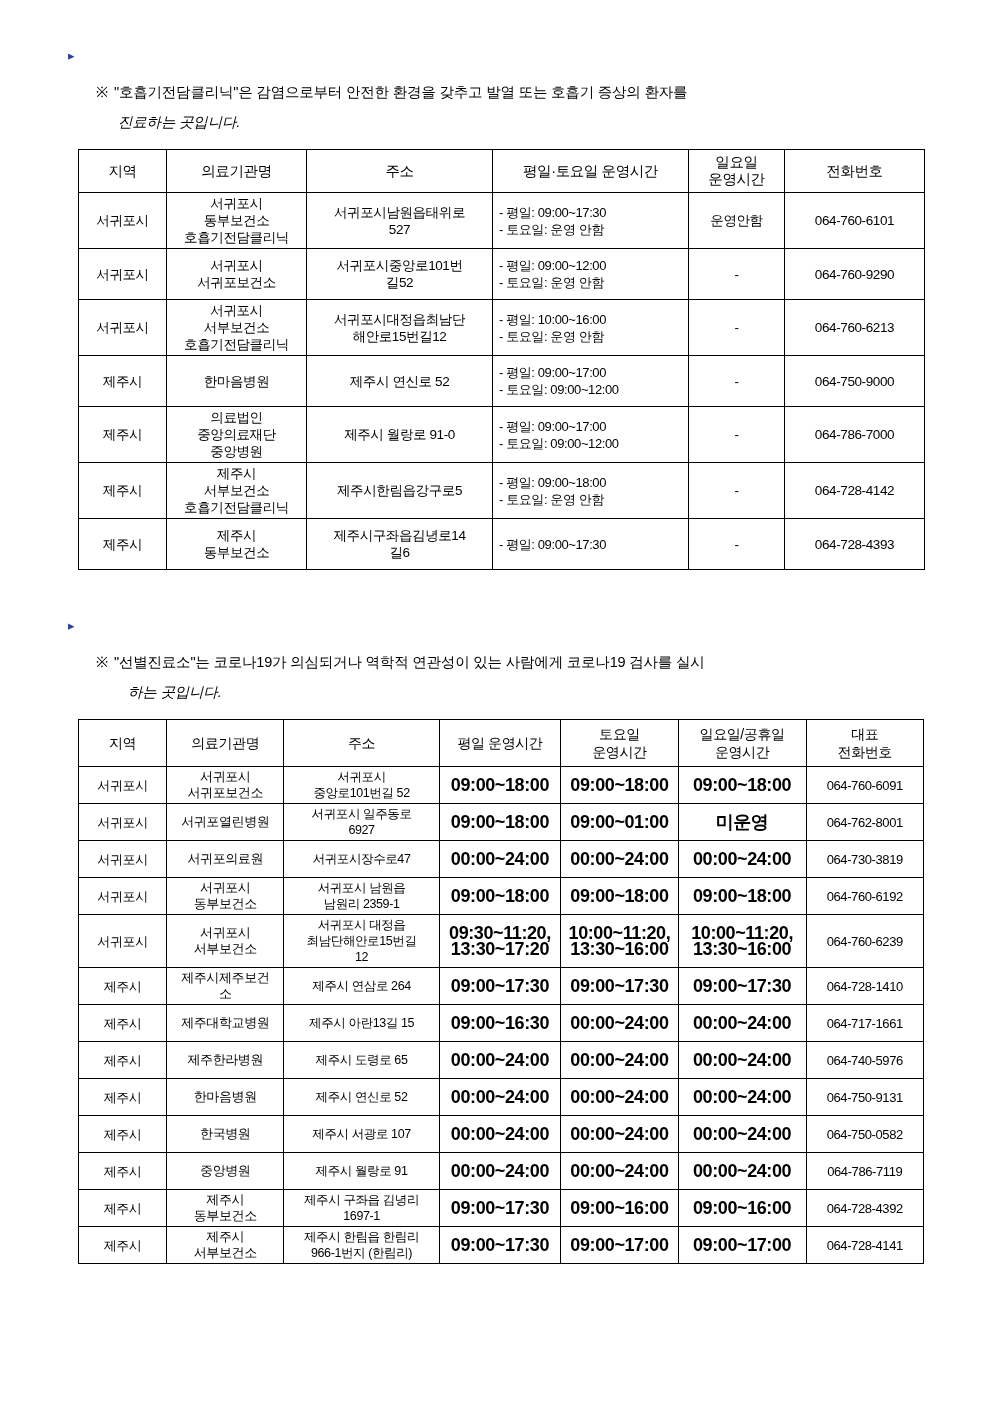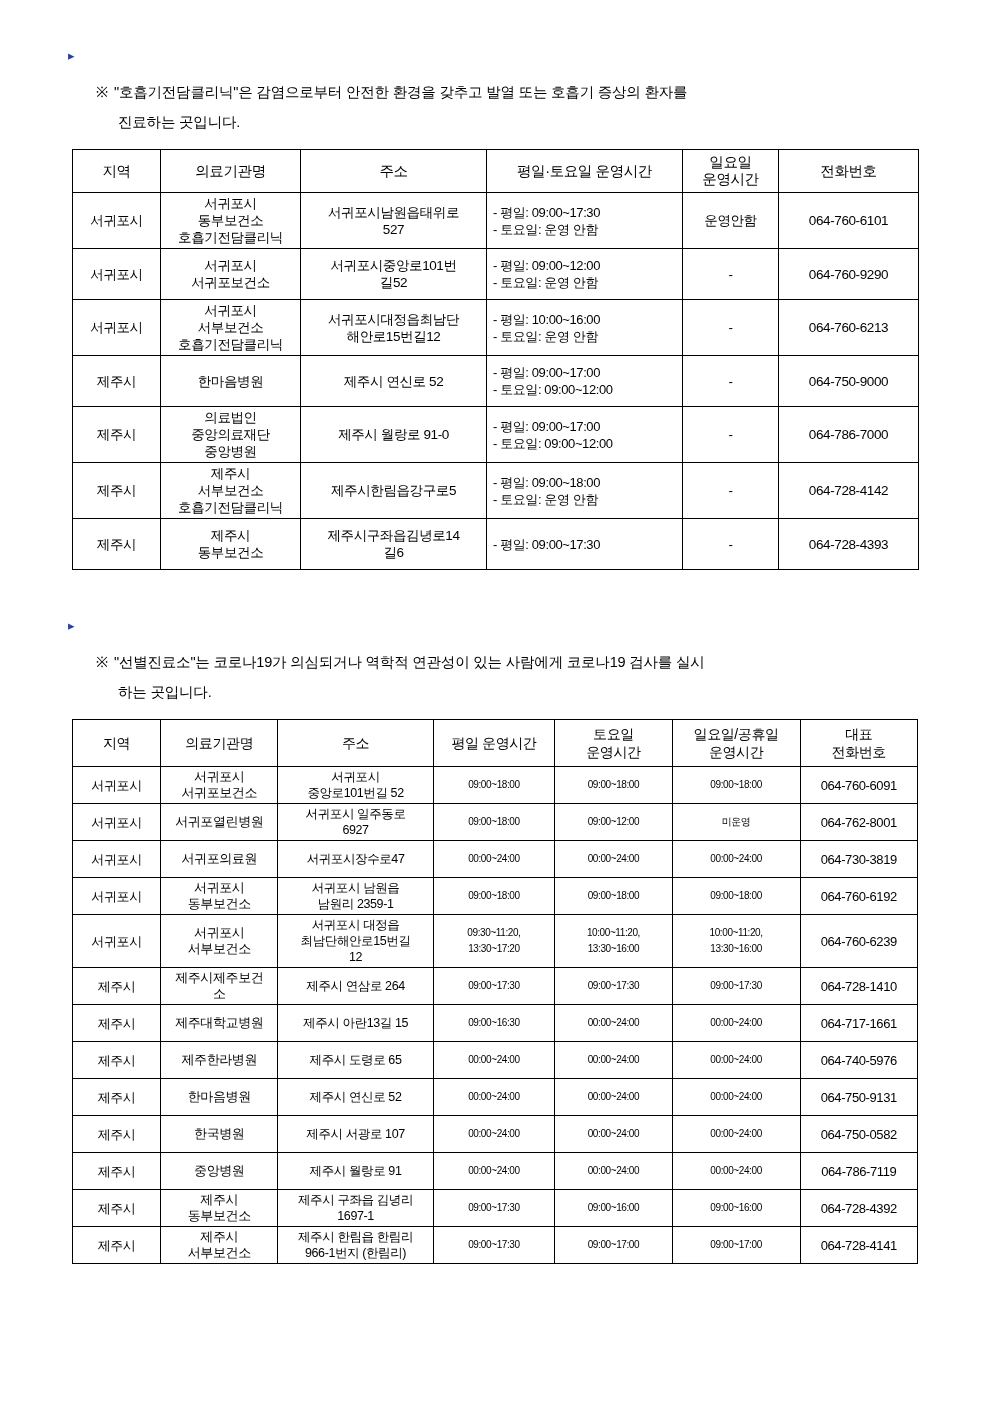--- a/index.html
+++ b/index.html
@@ -52,27 +52,28 @@
     letter-spacing: -0.2px;
     max-width: 830px;
     text-align: justify;
   }
   .note .mark {
     margin-right: 6px;
   }
   .note-indent {
     display: block;
     text-indent: 0;
+    font-style: italic;
   }
 
   
   table {
     border-collapse: collapse;
     table-layout: fixed;
-    margin-left: 12px;
+    margin-left: 18px;
   }
   table, th, td {
     border: 1px solid #000000;
   }
   th, td {
     padding: 2px 3px;
     font-size: 13.5px;
     text-align: center;
     vertical-align: middle;
     line-height: 17px;
@@ -94,21 +95,21 @@
     font-size: 13px;
     line-height: 17px;
   }
 
   
   #t2 { width: 846px; }
   #t2 th { font-size: 14px; line-height: 18px; height: 42px; }
   #t2 td { height: 32px; font-size: 13px; }
   #t2 td.addr { font-size: 12.5px; line-height: 16px; }
   #t2 td.name { font-size: 13px; line-height: 16px; }
-  #t2 td.times { font-size: 10px; line-height: 16px; }
+  #t2 td.times { font-size: 18px; line-height: 16px; font-weight: bold; }
 
   .spacer { height: 34px; }
 </style>
 </head>
 <body>
 
 <div class="page">
 
   <div class="section">
     <div class="sec-head">
@@ -257,21 +258,21 @@
   </div>
 
   <div class="spacer"></div>
 
   <div class="section">
     <div class="sec-head">
       <span class="bullet-tri">▸</span>
     </div>
     <div class="note">
       <span class="mark">※</span><span>"선별진료소"는 코로나19가 의심되거나 역학적 연관성이 있는 사람에게 코로나19 검사를 실시</span>
-      <span class="note-indent" style="margin-left:22px;">하는 곳입니다.</span>
+      <span class="note-indent" style="margin-left:32px;">하는 곳입니다.</span>
     </div>
 
     <table id="t2">
       <colgroup>
         <col style="width:84px">
         <col style="width:112px">
         <col style="width:148px">
         <col style="width:116px">
         <col style="width:112px">
         <col style="width:122px">
@@ -332,21 +333,21 @@
               <div>서귀포열린병원</div>
             </td>
             <td class="addr">
               <div>서귀포시 일주동로</div>
               <div>6927</div>
             </td>
             <td class="times">
               <div>09:00~18:00</div>
             </td>
             <td class="times">
-              <div>09:00~12:00</div>
+              <div>09:00~01:00</div>
             </td>
             <td class="times">
               <div>미운영</div>
             </td>
             <td>
               <div>064-762-8001</div>
             </td>
           </tr>
           <tr>
             <td>

